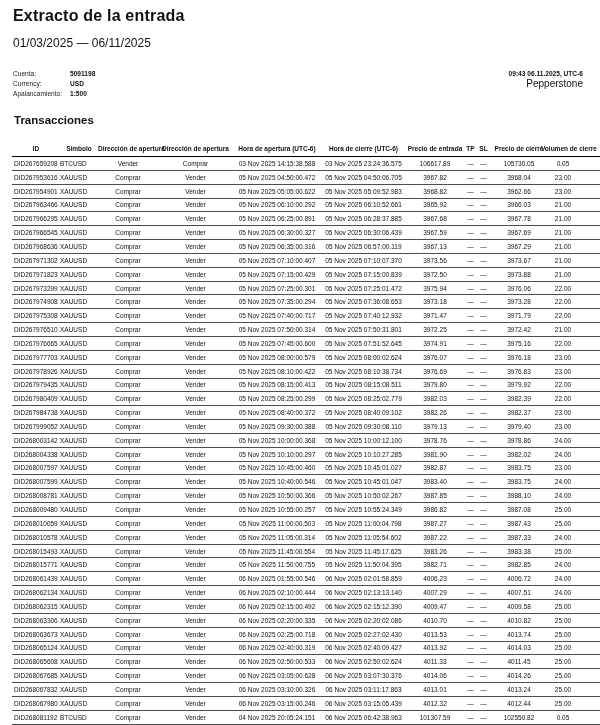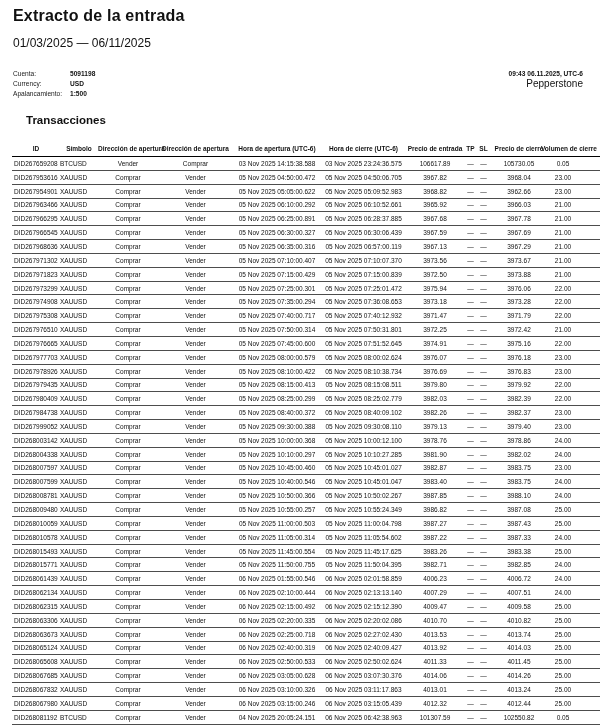--- a/index.html
+++ b/index.html
@@ -10,21 +10,21 @@
     -webkit-font-smoothing:antialiased;
   }
   .title { position:absolute; top:7px; left:13px; font-size:16px; font-weight:700; letter-spacing:.2px; }
   .date-range { position:absolute; top:36px; left:13px; font-size:12px; }
   .broker { position:absolute; top:42px; right:17px; font-size:10px;margin-top:36px; }
   .account { position:absolute; top:69px; left:13px; font-size:6.6px; }
   .account .acc-row { height:10px; line-height:10px; }
   .account .lbl { display:inline-block; width:57px; color:#222; }
   .account .val { font-weight:700; }
   .generated { position:absolute; top:70px; right:17px; font-size:6.6px; font-weight:700; }
-  .section-title { position:absolute; top:114px; left:26px; font-size:11.5px; font-weight:700; }
+  .section-title { position:absolute; top:114px; left:14px; font-size:11.5px; font-weight:700; }
 
   table.tx {
     position:absolute; top:141px; left:12px; width:596px;
     border-collapse:collapse; table-layout:fixed;
     font-size:6.5px; color:#111;
   }
   .tx th {
     font-weight:700; text-align:center; white-space:nowrap; overflow:visible;
     height:15px; vertical-align:middle; padding:0;
     border-bottom:1.6px solid #000;

